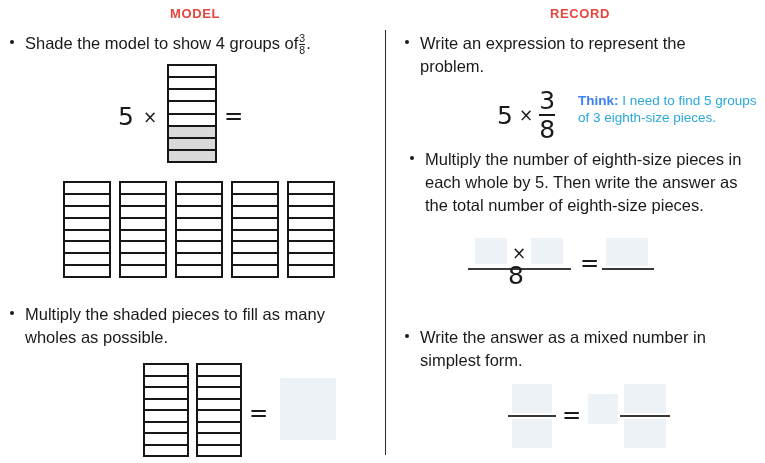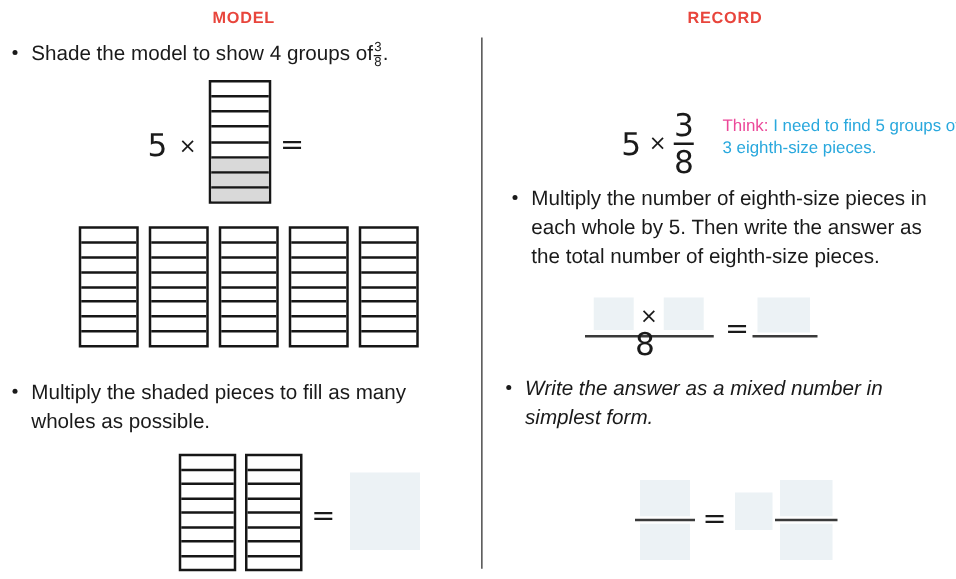--- a/index.html
+++ b/index.html
@@ -60,21 +60,21 @@
   }
   .bullet-block .btext {
     display: block;
     padding-left: 15px;
   }
 
   #b-model-1  { left: 10px;  top: 32px;  width: 360px; }
   #b-model-2  { left: 10px;  top: 303px; width: 340px; }
   #b-rec-1    { left: 405px; top: 32px;  width: 330px; }
   #b-rec-2    { left: 410px; top: 148px; width: 350px; }
-  #b-rec-3    { left: 405px; top: 300px; width: 345px; font-style: italic; }
+  #b-rec-3    { left: 405px; top: 326px; width: 345px; }
 
   
   .inline-frac {
     display: inline-block;
     vertical-align: -0.45em;
     text-align: center;
     font-size: 10.5px;
     line-height: 11px;
     margin: 0 1px;
   }
@@ -133,21 +133,21 @@
   
   #think {
     position: absolute;
     left: 578px;
     top: 92px;
     width: 190px;
     font-size: 13.5px;
     line-height: 17px;
     color: #29a8dd;
   }
-  #think .lead { font-weight: normal; color: #ec4899; }
+  #think .lead { font-weight: bold; color: #3b82f6; }
 
   
   .blank-box {
     position: absolute;
     background: #e6edf1;
     opacity: 0.75;
   }
   .rule {
     position: absolute;
     background: #3a3a3a;
@@ -265,20 +265,24 @@
     <div class="cell"></div>
     <div class="cell"></div>
     <div class="cell"></div>
     <div class="cell"></div>
   </div>
 
   <div class="eq-sign" style="left:249px; top:400px; font-size:23px;">=</div>
 
   <div class="blank-box" style="left:280px; top:378px; width:56px; height:62px;"></div>
 
+  <div class="bullet-block" id="b-rec-1">
+    <span class="dot"></span>
+    <span class="btext">Write an expression to represent the problem.</span>
+  </div>
 
   <div id="expr-5x38">
     <span>5</span>
     <span class="times">×</span>
     <span class="stack-frac">
       <span class="num">3</span>
       <span class="den">8</span>
     </span>
   </div>
 

